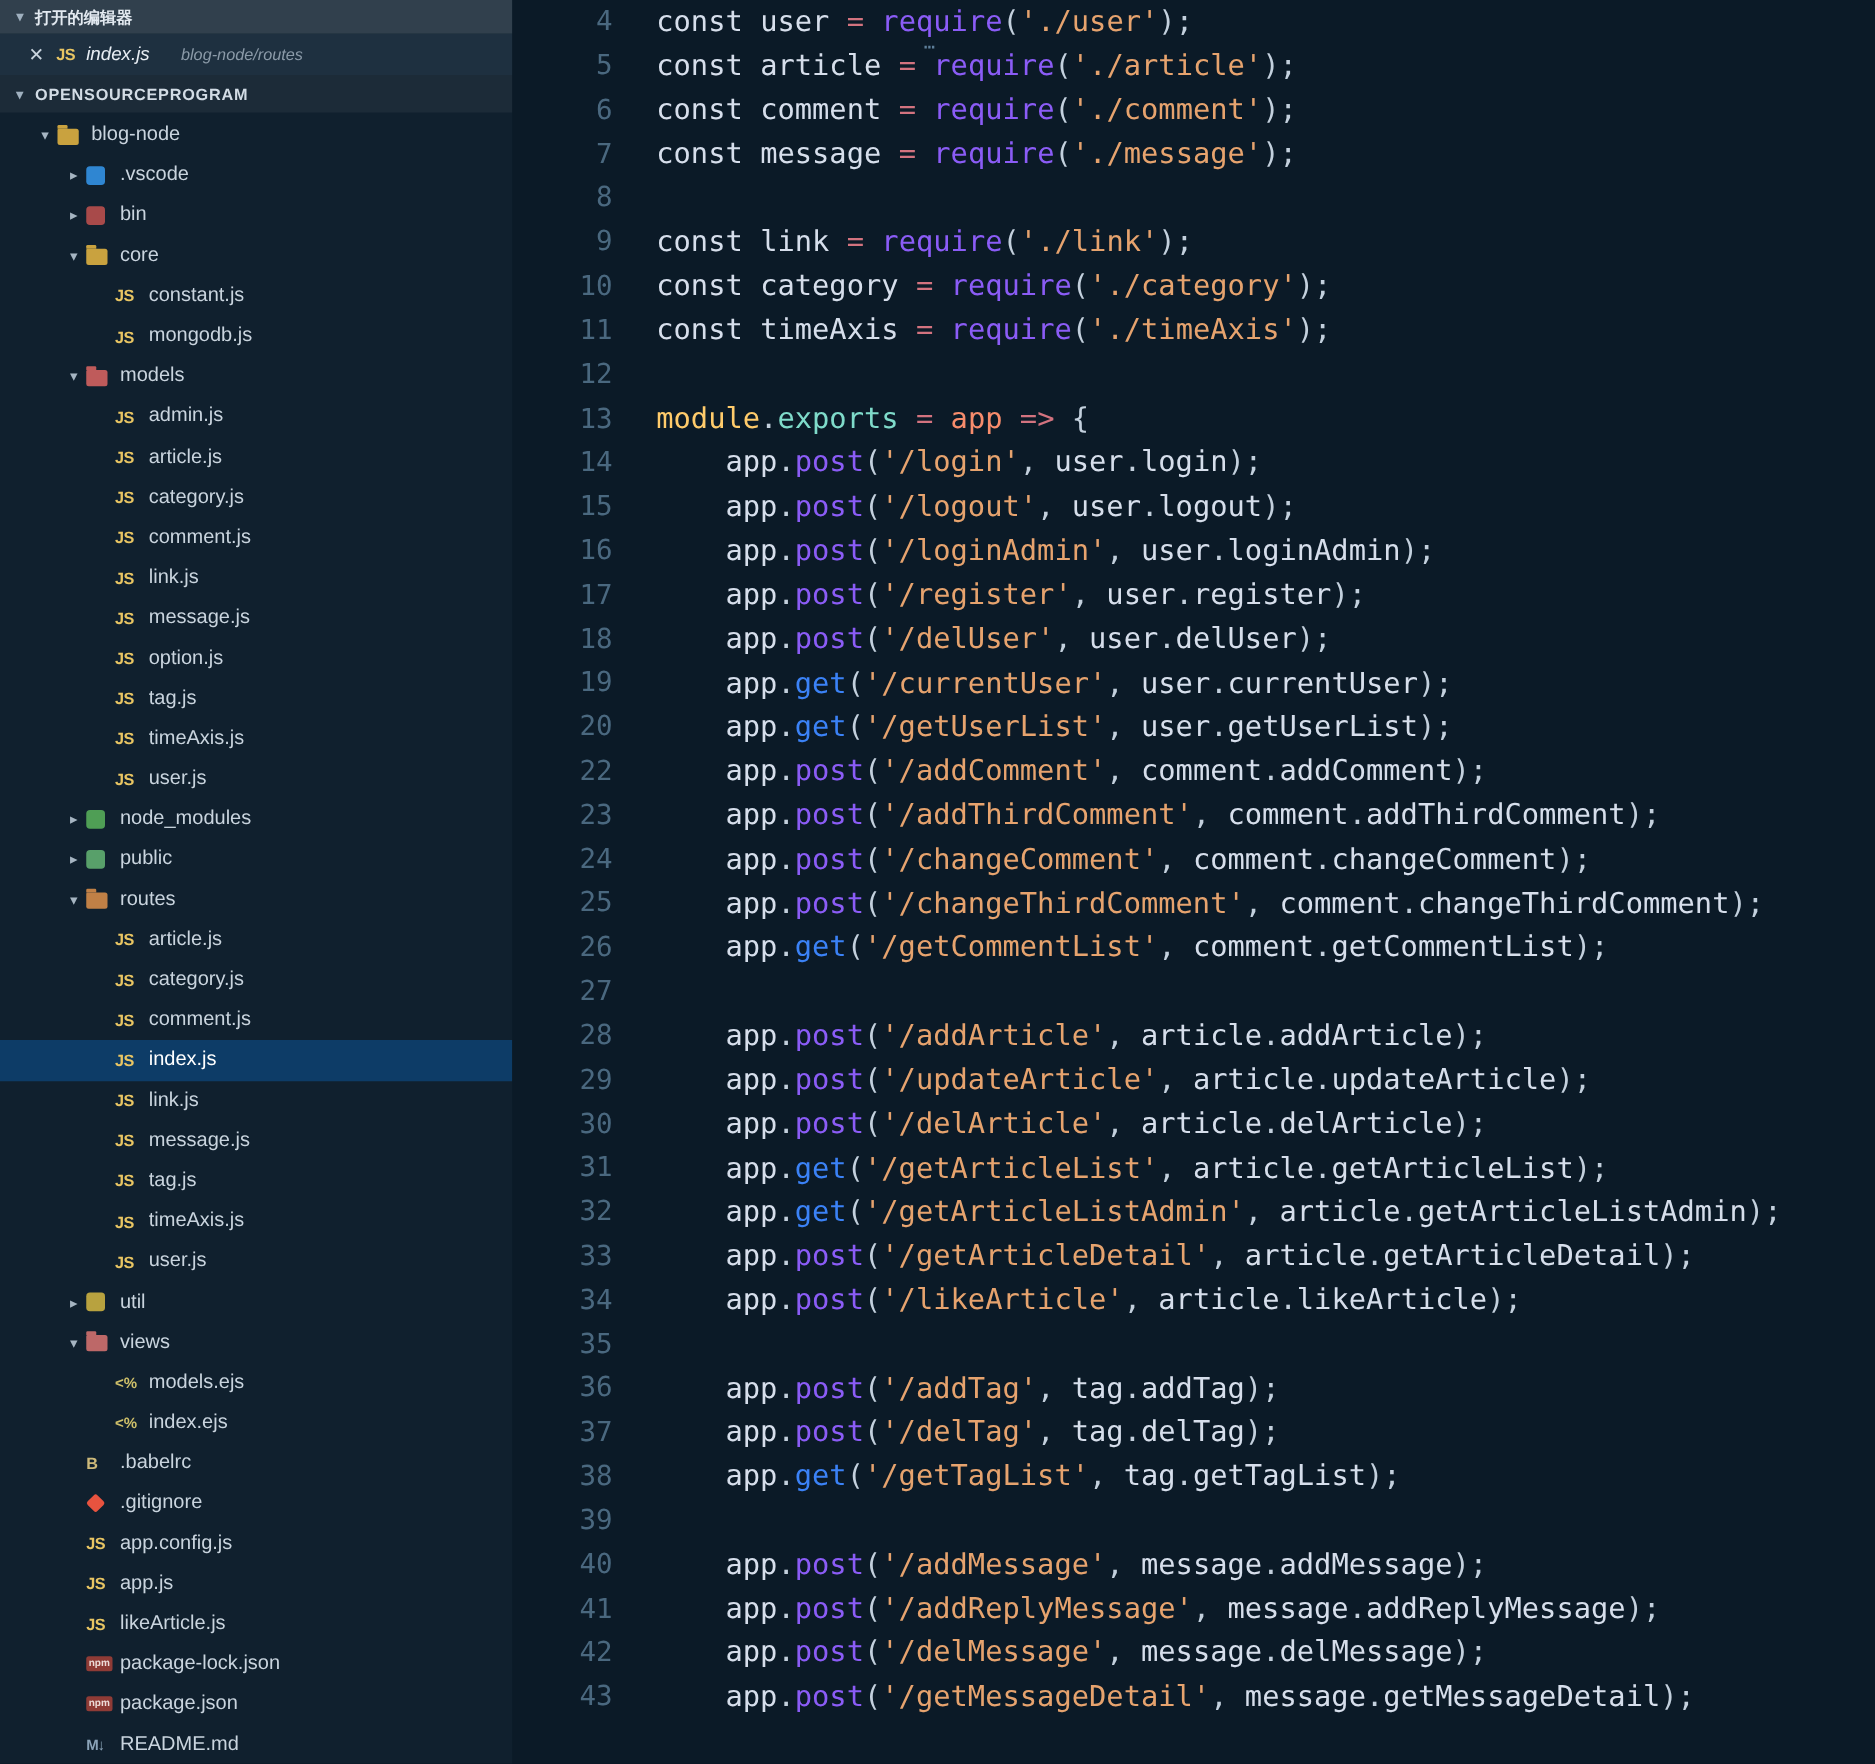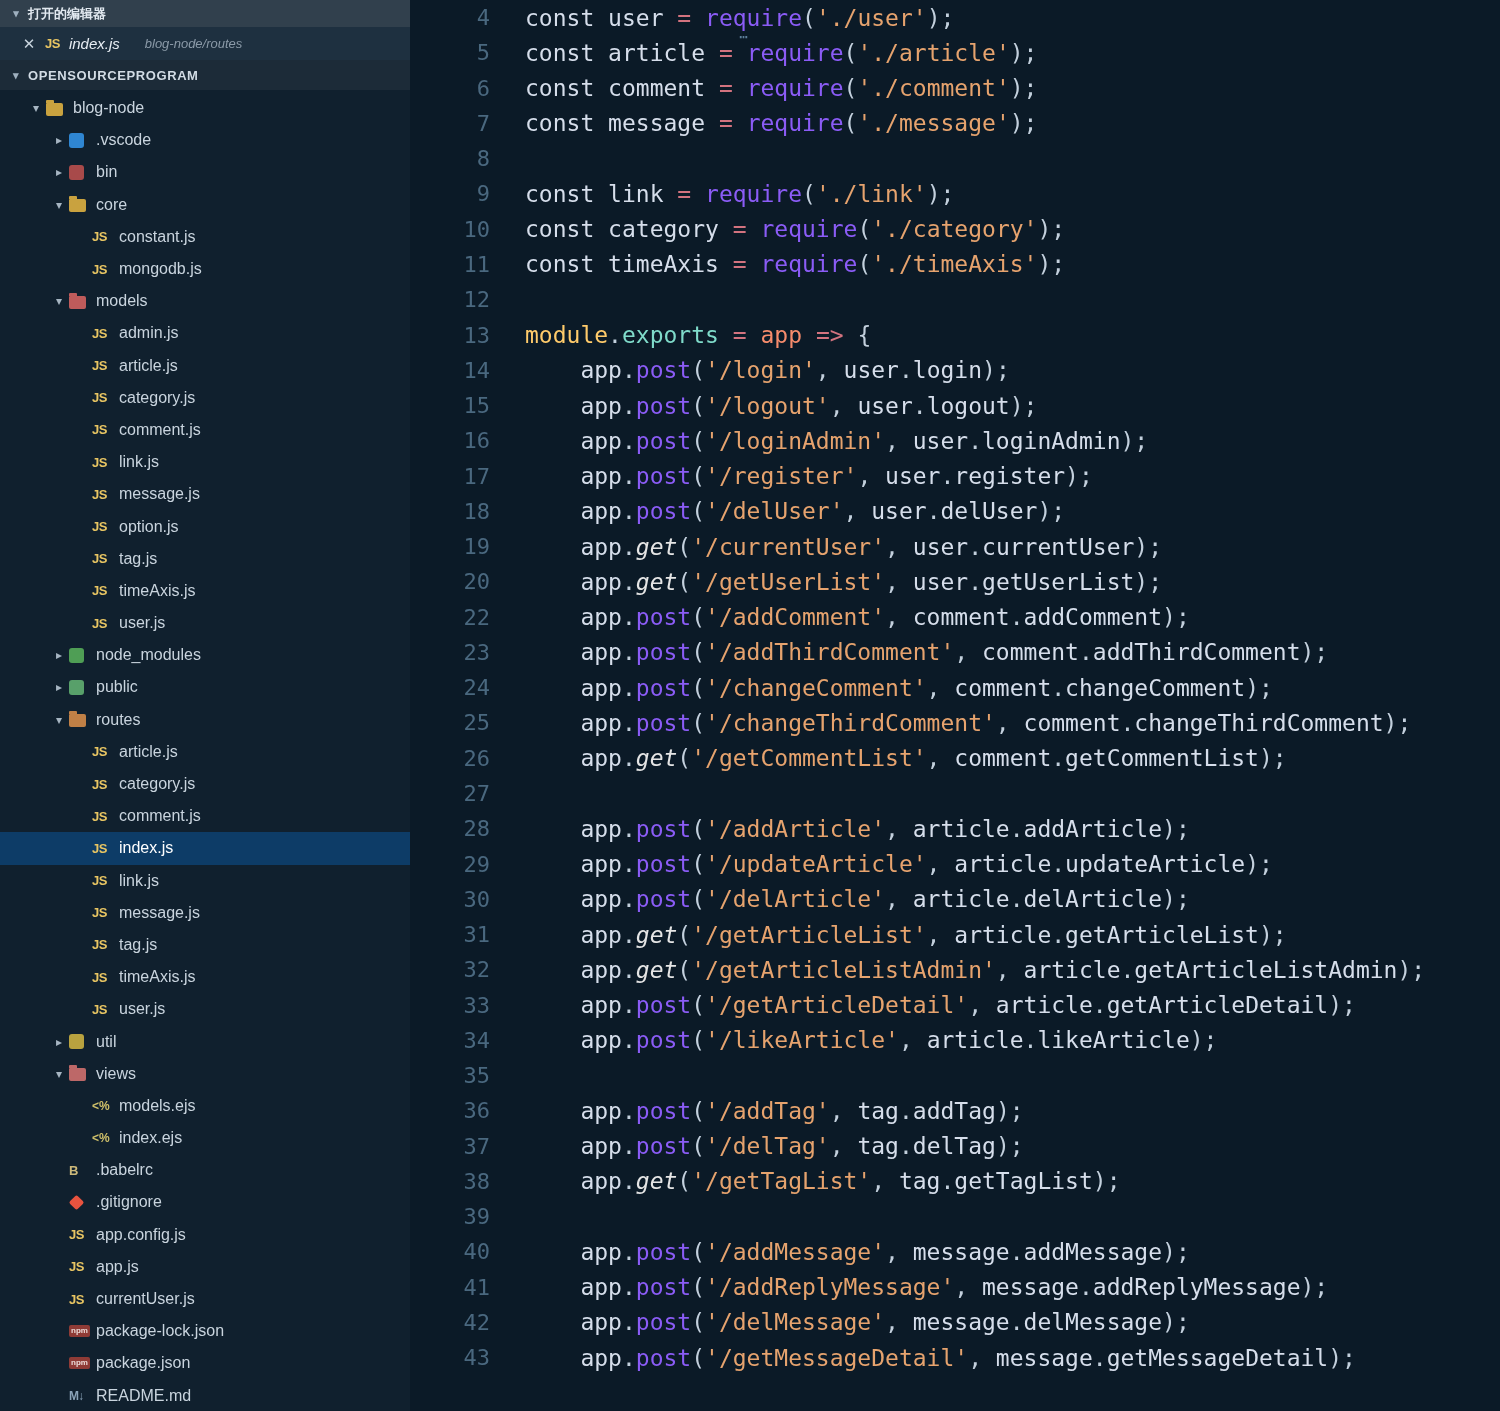--- a/index.html
+++ b/index.html
@@ -49,21 +49,21 @@
   .editor { flex:1; height:100%; background:#0b1a27; font-family:"DejaVu Sans Mono", monospace; font-size:23px; overflow:hidden; }
   .line { height:35.27px; display:flex; align-items:center; white-space:pre; }
   .ln { width:80px; flex:none; text-align:right; color:#4a687f; font-size:22px; }
   .lc { margin-left:35px; }
 
   .tk-kw     { color:#d6deeb;margin-top:36px; }
   .tk-id     { color:#d6deeb; }
   .tk-pn     { color:#c3d0dd; }
   .tk-op     { color:#d3737f; }
   .tk-fn     { color:#8b5cf6; }
-  .tk-fng    { color:#e5e5e5;font-style:italic; }
+  .tk-fng    { color:#3b82f6; }
   .tk-str    { color:#e6a36e; }
   .tk-yel    { color:#ffcb6b; }
   .tk-teal   { color:#7fdbca; }
   .tk-orange { color:#f78c6c; }
   .tk-hint   { position:relative; }
   .tk-hint::after { content:"⋯"; position:absolute; left:34px; bottom:-15px; font-size:15px; color:#5e7f9a; }
 </style>
 </head>
 <body>
 
@@ -345,21 +345,21 @@
           <span class="slot-icon">
             <span class="ic-js">JS</span>
           </span>
           <span class="lbl">app.js</span>
         </div>
         <div class="row" style="padding-left: 49px;">
           <span class="slot-arrow"></span>
           <span class="slot-icon">
             <span class="ic-js">JS</span>
           </span>
-          <span class="lbl">currentUser.js</span>
+          <span class="lbl">likeArticle.js</span>
         </div>
         <div class="row" style="padding-left: 49px;">
           <span class="slot-arrow"></span>
           <span class="slot-icon">
             <span class="ic-npm">npm</span>
           </span>
           <span class="lbl">package-lock.json</span>
         </div>
         <div class="row" style="padding-left: 49px;">
           <span class="slot-arrow"></span>

